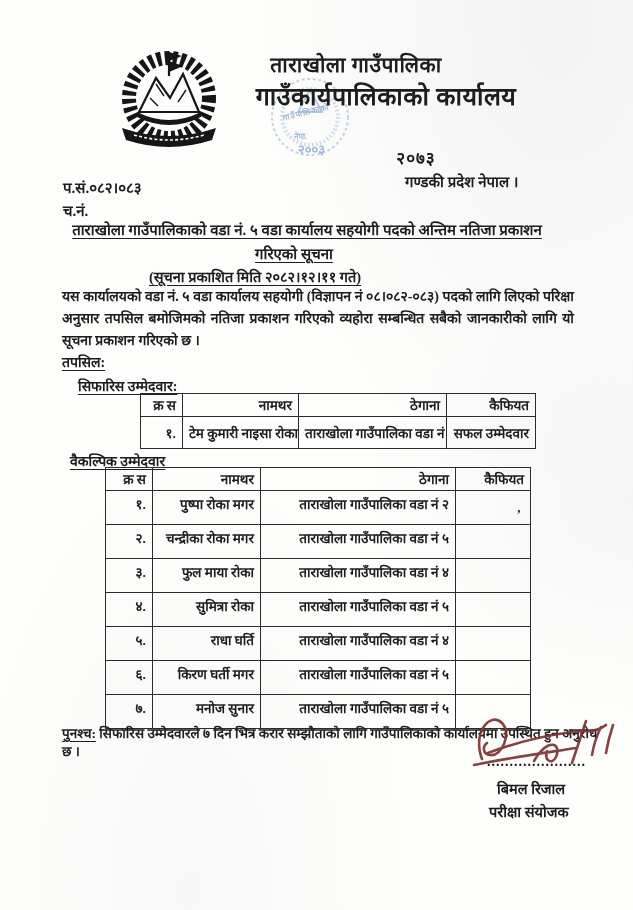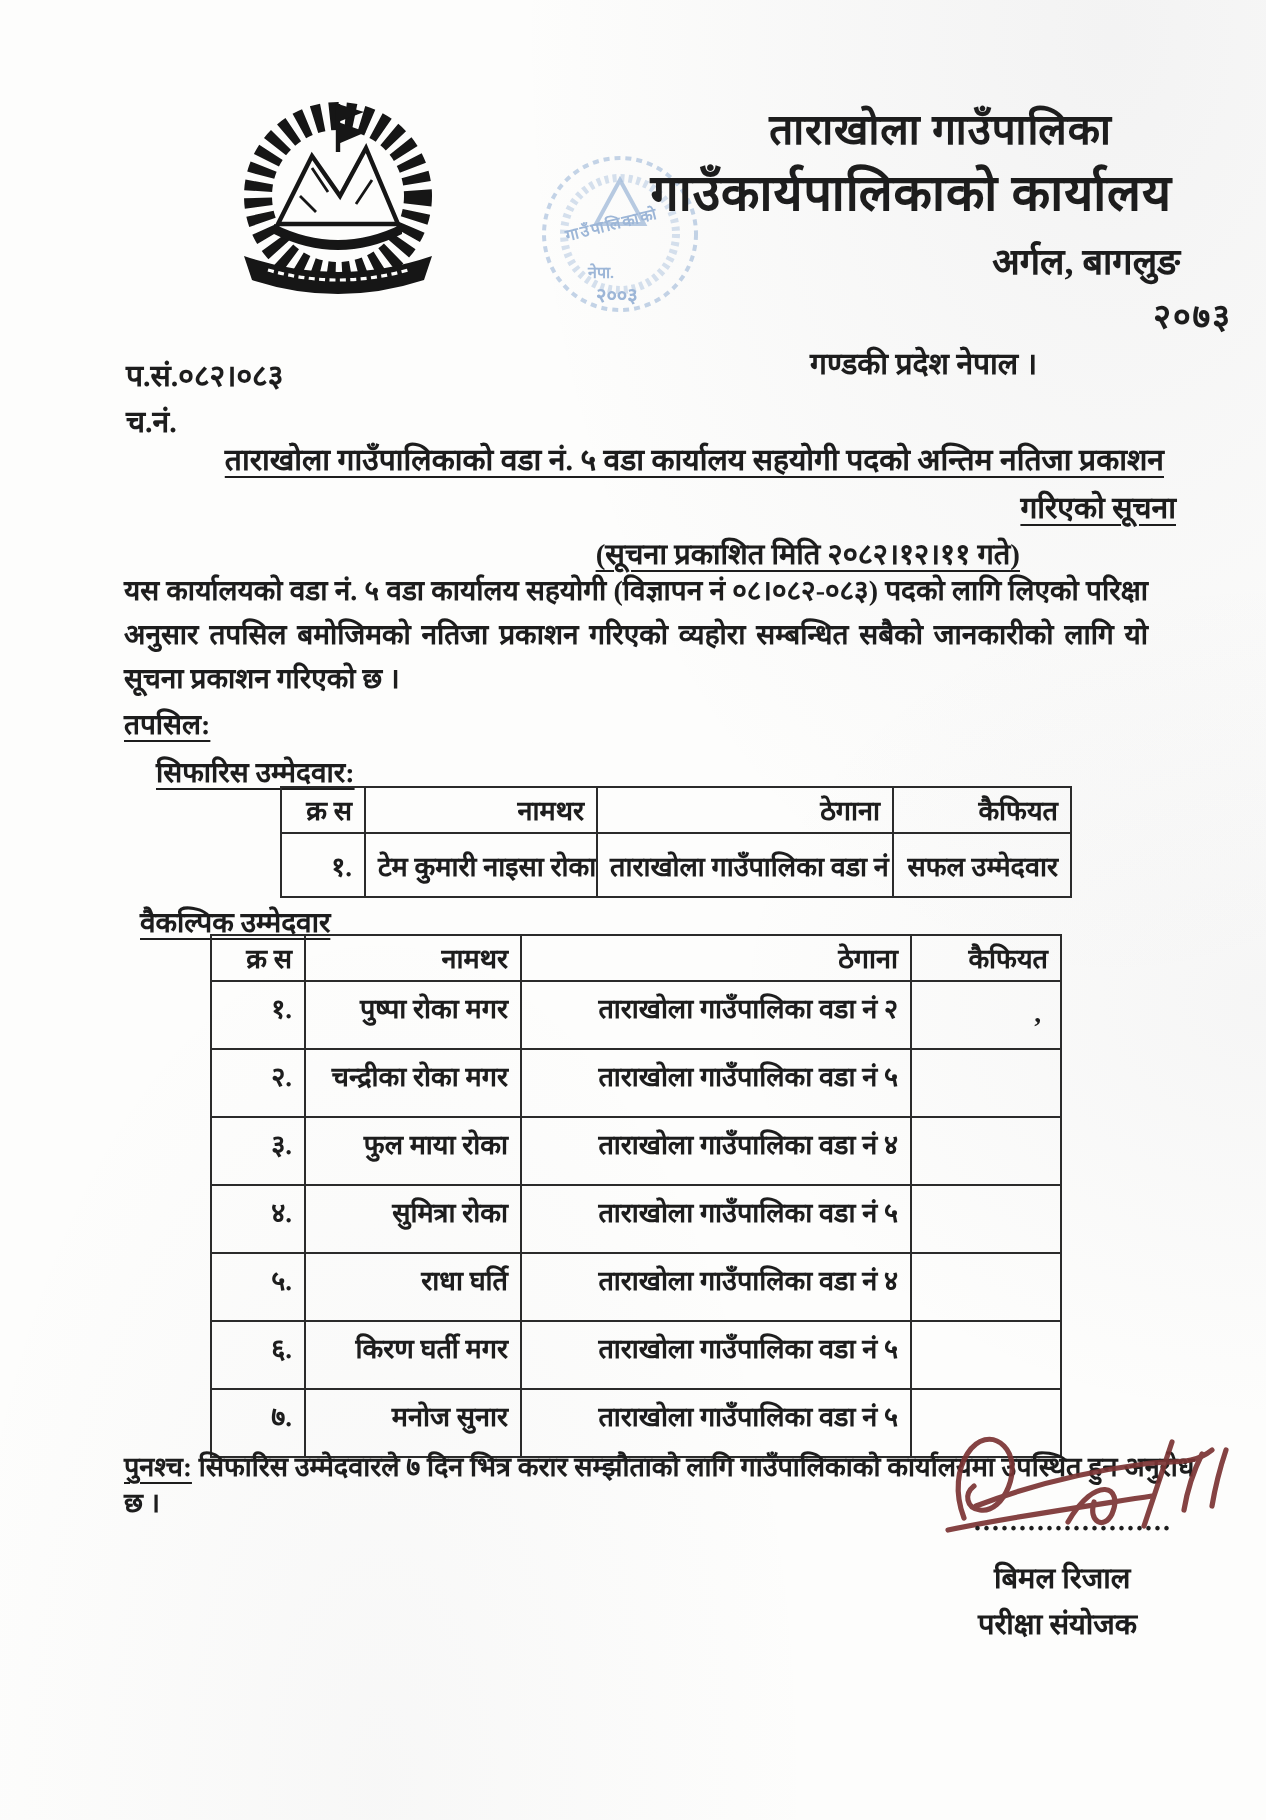--- a/index.html
+++ b/index.html
@@ -13,32 +13,32 @@
     background:
       radial-gradient(ellipse at 88% 2%, rgba(110,110,125,.07), transparent 38%),
       radial-gradient(ellipse at 100% 55%, rgba(110,110,125,.05), transparent 30%),
       radial-gradient(ellipse at 30% 98%, rgba(110,110,125,.04), transparent 35%),
       #fdfdfc;
     color:#1d1d1d;
   }
   .abs{position:absolute;}
   .b{font-weight:bold;}
   .u{text-decoration:underline;text-underline-offset:3px;text-decoration-thickness:1.3px;}
-  .ctr{text-align:right;}
+  .ctr{text-align:center;}
 
   .hline1{left:156px;top:50px;width:400px;font-size:21px;letter-spacing:.5px;}
   .hline2{left:186px;top:78px;width:400px;font-size:25px;letter-spacing:.5px;}
   .hline3{left:190px;top:118px;width:400px;font-size:18px;}
   .hyear {left:216px;top:146px;width:400px;font-size:17px;letter-spacing:1px;}
 
   .refno{left:63px;top:177px;font-size:15px;}
   .province{left:405px;top:171px;font-size:15px;}
   .chno{left:63px;top:200px;font-size:15px;}
 
-  .title1{left:0;top:219px;width:582px;font-size:15px;}
+  .title1{left:0;top:219px;width:582px;font-size:15px;padding-left:16px;}
   .title2{left:0;top:243px;width:588px;font-size:15px;}
   .pubdate{left:0;top:266px;width:510px;font-size:14.5px;}
 
   .bodytext{left:62px;top:286px;width:512px;font-size:14px;line-height:22px;
             text-align:justify;font-weight:700;}
   .tapasil{left:62px;top:352px;font-size:14px;}
   .siflabel{left:78px;top:376px;font-size:14px;text-decoration:underline;}
   .vailabel{left:70px;top:451px;font-size:14px;}
 
   table{border-collapse:collapse;table-layout:fixed;}
@@ -58,21 +58,21 @@
   .dots{left:487px;top:754px;font-size:14px;letter-spacing:1px;font-weight:bold;}
   .signame{left:497px;top:778px;font-size:14.5px;}
   .sigtitle{left:489px;top:801px;font-size:14.5px;text-align:center;}
 
   .logo{left:106px;top:46px;width:126px;height:104px;}
   .stamp{left:264px;top:74px;width:92px;height:88px;color:#6b93c6;opacity:.6;}
   .stamp .frag{position:absolute;color:#5f89c0;font-size:8px;font-weight:bold;
                white-space:nowrap;}
   .stamp .f1{left:18px;top:32px;transform:rotate(-14deg);letter-spacing:1px;}
   .stamp .f2{left:30px;top:56px;text-align:right;}
-  .stamp .f3{left:34px;top:66px;font-size:10px;text-align:right;}
+  .stamp .f3{left:34px;top:66px;font-size:13px;text-align:right;}
   .sig-svg{left:468px;top:703px;width:162px;height:80px;}
 </style>
 </head>
 <body>
 
 <div class="page">
 
   <svg class="abs logo" viewBox="0 0 126 104" xmlns="http://www.w3.org/2000/svg">
     <circle cx="63" cy="52" r="40" fill="none" stroke="#161616" stroke-width="14" stroke-dasharray="4.5 3.5"></circle>
     <circle cx="63" cy="52" r="32" fill="#fdfdfc"></circle>
@@ -91,21 +91,20 @@
       <circle cx="46" cy="43" r="28" fill="none" stroke="currentColor" stroke-width="4" stroke-dasharray="2 2" opacity=".45"></circle>
       <path d="M46 16 L58 38 L34 38 Z" fill="none" stroke="currentColor" stroke-width="2" opacity=".8"></path>
     </svg>
     <span class="frag f1">गाउँपालिकाको</span>
     <span class="frag f2">नेपा.</span>
     <span class="frag f3">२००३</span>
   </div>
 
   <div class="abs ctr b hline1">ताराखोला गाउँपालिका</div>
   <div class="abs ctr b hline2">गाउँकार्यपालिकाको कार्यालय</div>
-  <div class="abs ctr b hline3">अर्गल, बागलुङ</div>
   <div class="abs ctr b hyear">२०७३</div>
 
   <div class="abs b refno">प.सं.०८२।०८३</div>
   <div class="abs b province">गण्डकी प्रदेश नेपाल ।</div>
   <div class="abs b chno">च.नं.</div>
 
   <div class="abs ctr b u title1">ताराखोला गाउँपालिकाको वडा नं. ५ वडा कार्यालय सहयोगी पदको अन्तिम नतिजा प्रकाशन</div>
   <div class="abs ctr b u title2">गरिएको सूचना</div>
   <div class="abs ctr b u pubdate">(सूचना प्रकाशित मिति २०८२।१२।११ गते)</div>
 

